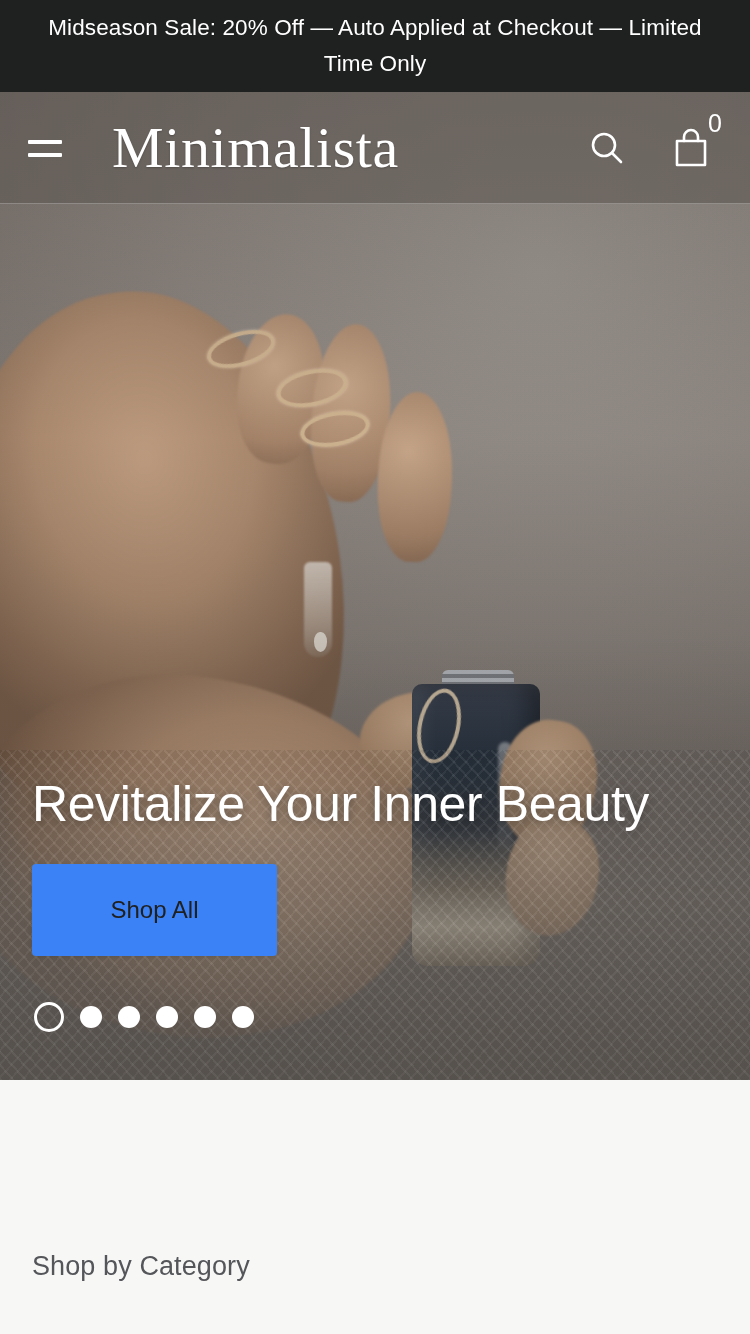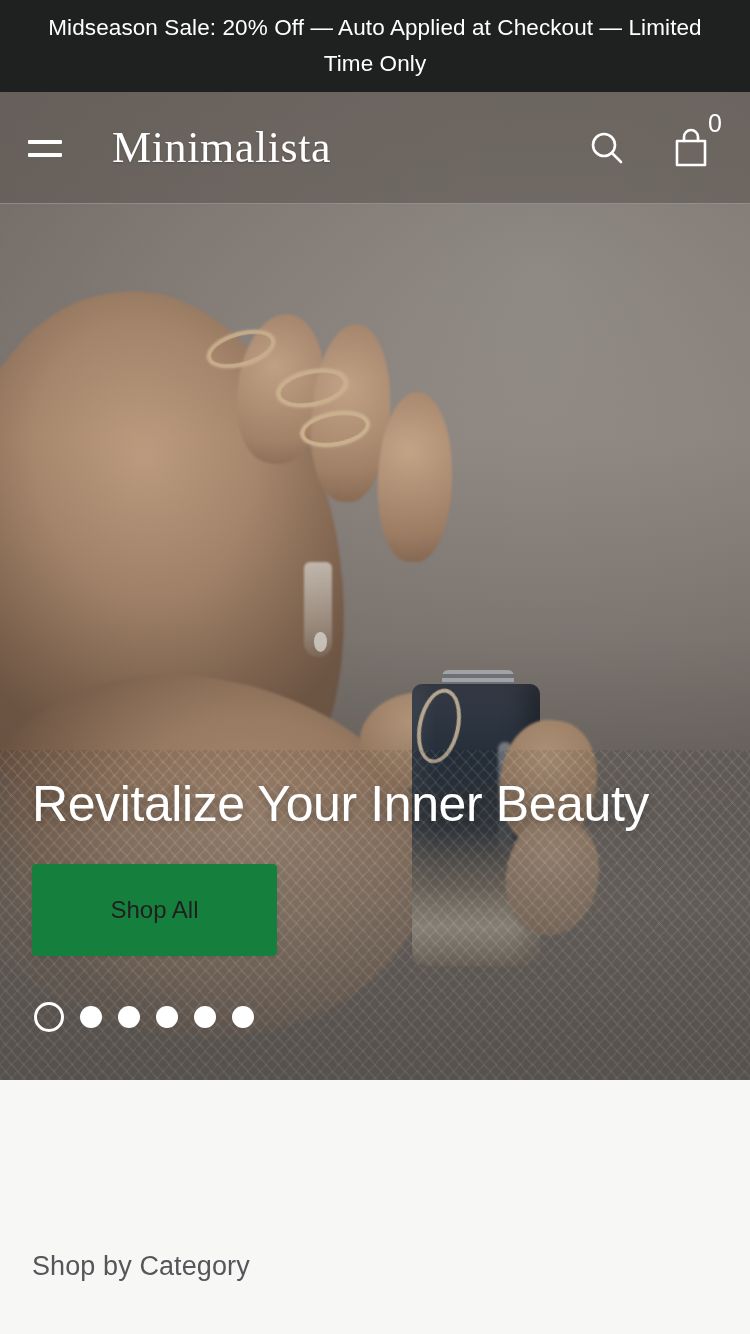--- a/index.html
+++ b/index.html
@@ -197,21 +197,21 @@
   .menu-button span {
     display: block;
     width: 34px; height: 4px;
     background: #ffffff;
     border-radius: 1px;
   }
   .logo {
     margin-left: 32px;
     color: #ffffff;
     font-family: "Liberation Serif", "DejaVu Serif", serif;
-    font-size: 44px;
+    font-size: 58px;
     line-height: 1;
     letter-spacing: 0.6px;
     cursor: pointer;
     text-shadow: 0 1px 2px rgba(0,0,0,0.22);
   }
   .header-actions {
     margin-left: auto;
     display: flex;
     align-items: center;
     gap: 38px;
@@ -250,21 +250,21 @@
     text-shadow: 0 2px 10px rgba(0,0,0,0.30);
     margin-bottom: 32px;
   }
   .hero-cta {
     display: inline-flex;
     align-items: center;
     justify-content: center;
     min-width: 245px;
     height: 92px;
     padding: 0 34px;
-    background: #15803d;
+    background: #3b82f6;
     color: #20201f;
     font-size: 24px;
     font-weight: 400;
     border: none;
     border-radius: 4px;
     cursor: pointer;
     box-shadow: 0 1px 4px rgba(0,0,0,0.10);
   }
   .hero-dots {
     margin-top: 46px;

